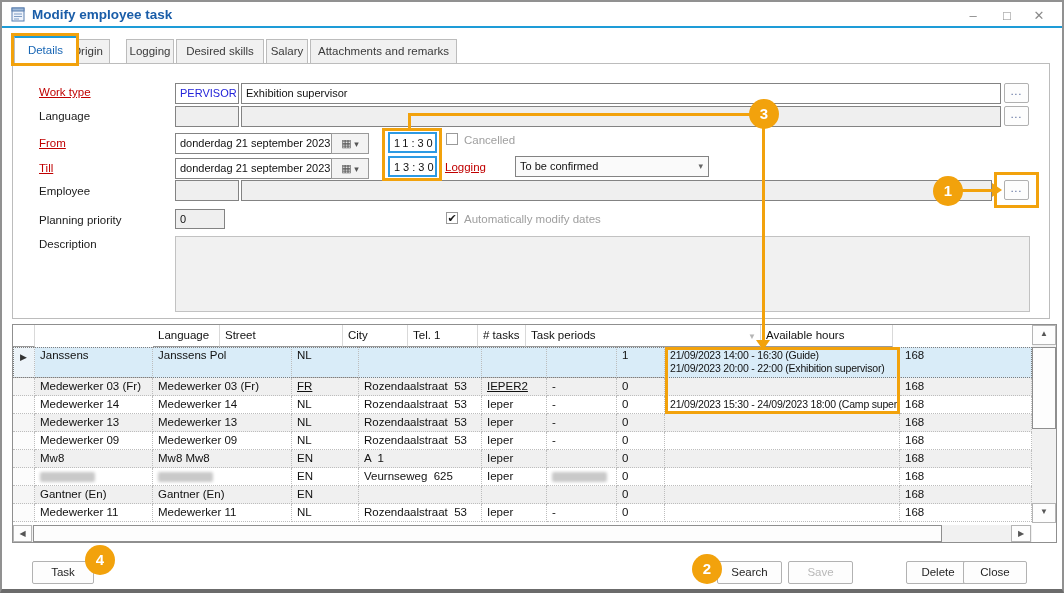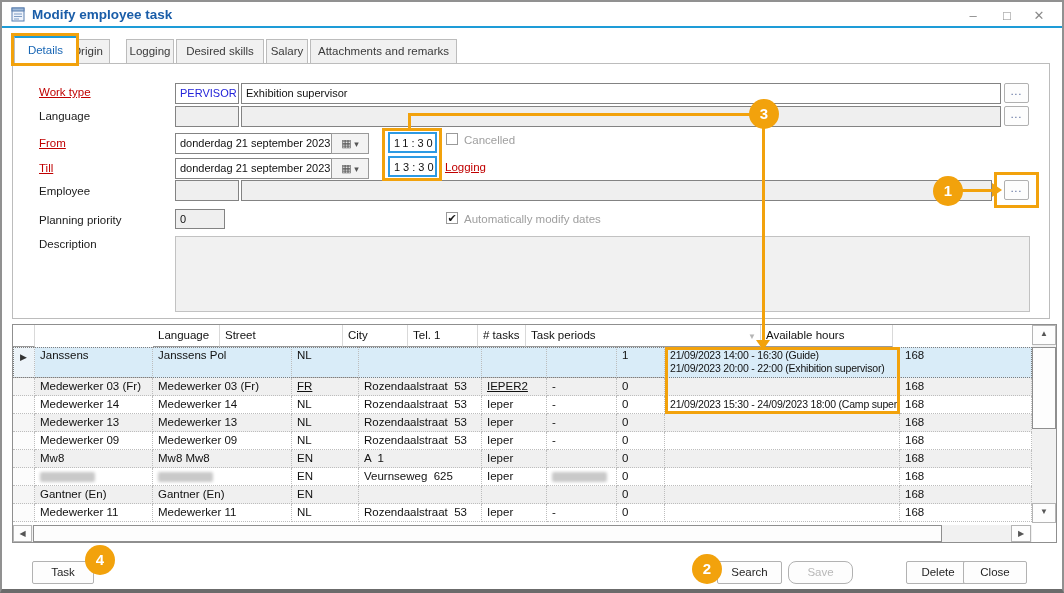--- a/index.html
+++ b/index.html
@@ -124,20 +124,24 @@
   <div class="chk" style="left:444px;top:131px;"></div>
   <div class="chklabel" style="left:462px;top:132px;">Cancelled</div>
 
   <div class="field" style="left:173px;top:156px;width:157px;height:21px;">donderdag 21 september 2023</div>
   <div class="ddbtn" style="left:329px;top:156px;width:38px;height:21px;">
     <span style="font-size:11px;">▦</span>
     <span>▾</span>
   </div>
   <div class="field timef" style="left:386px;top:154px;width:49px;height:21px;">13:30</div>
   <div class="lbl req" style="left:443px;top:159px;">Logging</div>
+  <div class="combo" style="left:513px;top:154px;width:194px;height:21px;">
+    <span>To be confirmed</span>
+    <span class="arr">▾</span>
+  </div>
 
   <div class="field dis" style="left:173px;top:178px;width:64px;height:21px;"></div>
   <div class="field dis" style="left:239px;top:178px;width:751px;height:21px;"></div>
   <div class="browse" style="left:1002px;top:178px;width:25px;height:20px;">...</div>
 
   <div class="field dis" style="left:173px;top:207px;width:50px;height:20px;">0</div>
   <div class="chk" style="left:444px;top:210px;"><span>✔</span></div>
   <div class="chklabel" style="left:462px;top:211px;">Automatically modify dates</div>
 
   <div class="descbox" style="left:173px;top:234px;width:855px;height:76px;"></div>
@@ -270,21 +274,21 @@
   <div class="sthumb" style="left:1030px;top:345px;width:24px;height:82px;"></div>
   <div class="sbtn" style="left:1030px;top:501px;width:24px;height:20px;"><span>▼</span></div>
 
   <div class="strack" style="left:11px;top:523px;width:1019px;height:17px;"></div>
   <div class="sbtn" style="left:11px;top:523px;width:19px;height:17px;"><span>◀</span></div>
   <div class="sthumb" style="left:31px;top:523px;width:909px;height:17px;"></div>
   <div class="sbtn" style="left:1009px;top:523px;width:20px;height:17px;"><span>▶</span></div>
 
   <div class="gbtn" style="left:30px;width:62px;">Task</div>
   <div class="gbtn" style="left:715px;width:65px;">Search</div>
-  <div class="gbtn disabled" style="left:786px;width:65px;border-radius:8px;">Save</div>
+  <div class="gbtn disabled" style="left:786px;width:65px;">Save</div>
   <div class="gbtn" style="left:904px;width:64px;">Delete</div>
   <div class="gbtn" style="left:961px;width:64px;">Close</div>
 
   <div class="annbox" style="left:9px;top:31px;width:68px;height:33px;"></div>
   <div class="annbox" style="left:380px;top:126px;width:60px;height:53px;"></div>
   <div class="annbox" style="left:992px;top:170px;width:45px;height:36px;"></div>
   <div class="annbox" style="left:663px;top:345px;width:235px;height:67px;"></div>
 
   <div class="annline" style="left:406px;top:112px;width:3px;height:15px;"></div>
   <div class="annline" style="left:406px;top:111px;width:343px;height:3px;"></div>

